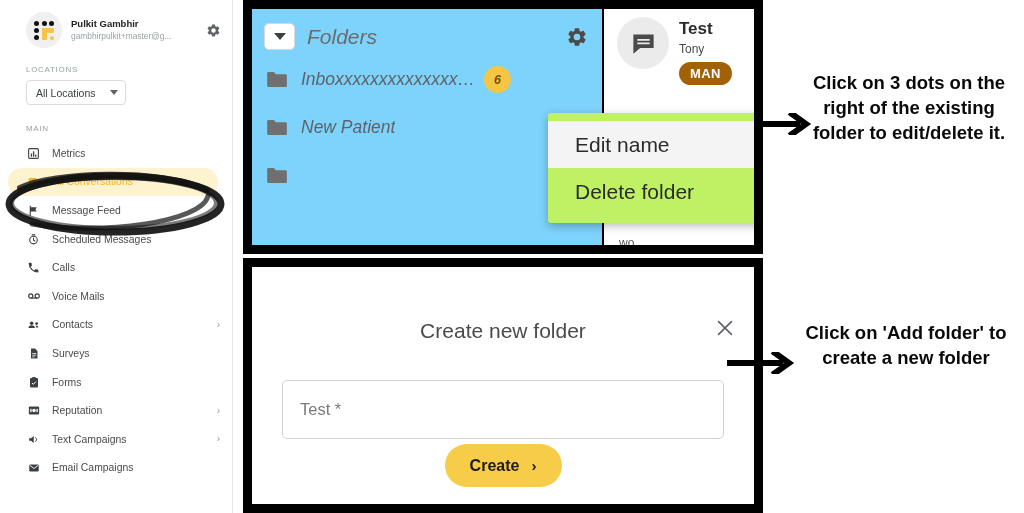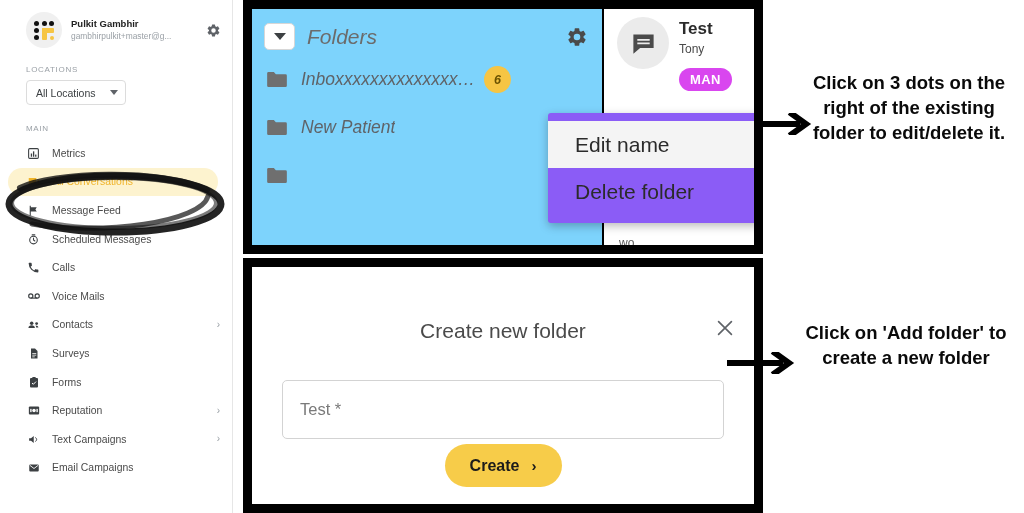--- a/index.html
+++ b/index.html
@@ -151,36 +151,36 @@
     display:flex;padding:8px 0 0 12px;
   }
   .chat-avatar{
     width:52px;height:52px;border-radius:50%;background:#ebebeb;flex:none;
     display:flex;align-items:center;justify-content:center;color:#4a4a4a;
   }
   .chat-meta{margin-left:10px;padding-top:2px;}
   .chat-title{font-size:17px;font-weight:bold;color:#2b2b2b;white-space:nowrap;}
   .chat-sub{font-size:12px;color:#4a4a4a;white-space:nowrap;margin-top:3px;}
   .chat-tag{
-    margin-top:12px;display:inline-block;
-    background:#d946ef;color:#fff;border-radius:13px;
+    margin-top:6px;display:inline-block;
+    background:#a16207;color:#fff;border-radius:13px;
     padding:4px 11px;font-size:13px;font-weight:bold;letter-spacing:.4px;
     white-space:nowrap;
   }
   .chat-frag{
     position:absolute;left:14px;font-weight:bold;color:#1a1a1a;white-space:nowrap;
   }
   .frag-1{top:168px;font-size:17px;}
   .frag-2{top:192px;font-size:12px;font-weight:normal;color:#5a5a5a;}
   .frag-3{top:227px;font-size:12px;font-weight:normal;color:#5a5a5a;}
 
   
   .ctx-menu{
     position:absolute;left:296px;top:104px;width:212px;
-    background:#8b5cf6;border-radius:3px;
+    background:#bef264;border-radius:3px;
     box-shadow:0 3px 10px rgba(0,0,0,.28);
     overflow:hidden;z-index:20;
     padding:8px 0;
   }
   .ctx-item{
     height:47px;display:flex;align-items:center;
     padding-left:27px;font-size:21px;color:#2b2b2b;
   }
   .ctx-item.hover{background:#f4f4f4;}
 

